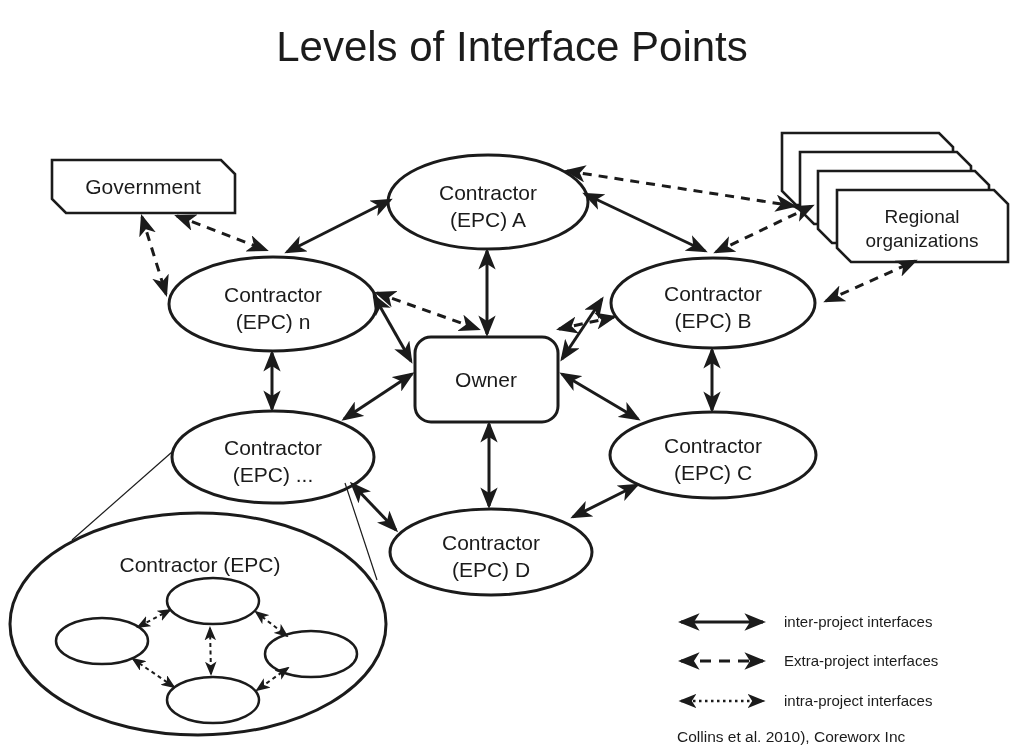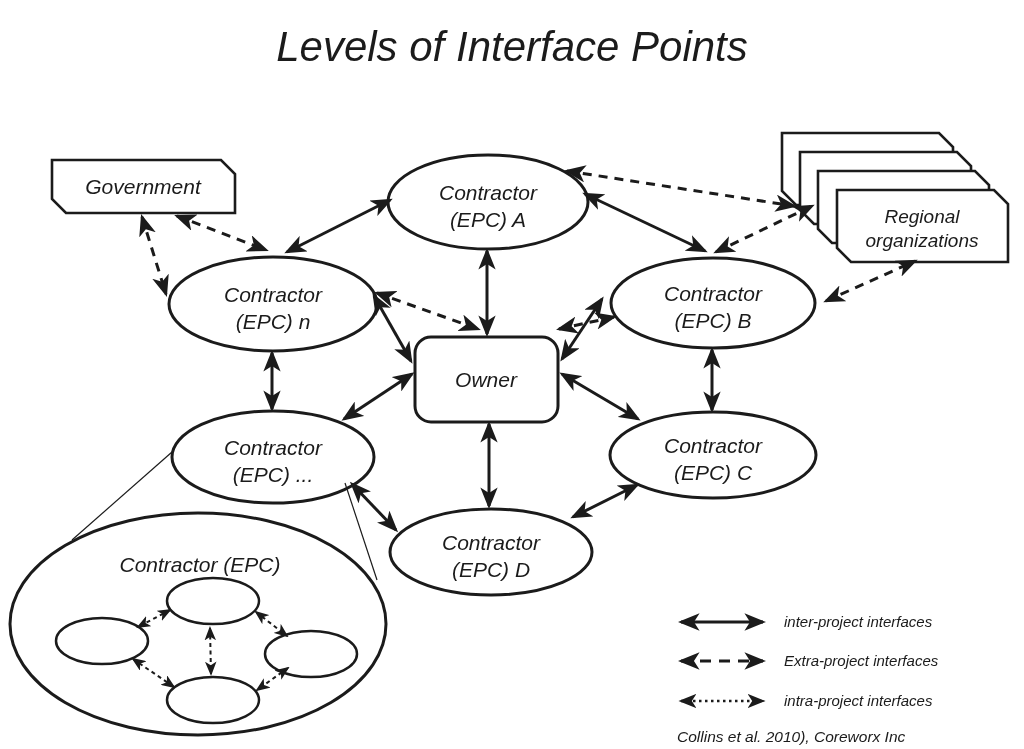--- a/index.html
+++ b/index.html
@@ -8,21 +8,20 @@
     background: #ffffff;
     width: 1024px;
     height: 749px;
     overflow: hidden;
   }
   .stage {
     position: relative;
     width: 1024px;
     height: 749px;
     background: #ffffff;
-    font-style: italic;
   }
   svg text {
     font-family: "Liberation Sans", sans-serif;
     fill: #1b1b1b;
   }
   .title-text   { font-size: 42px; }
   .node-text    { font-size: 21px; }
   .stack-text   { font-size: 19px; }
   .legend-text  { font-size: 15px; }
   .attrib-text  { font-size: 15.5px; }

